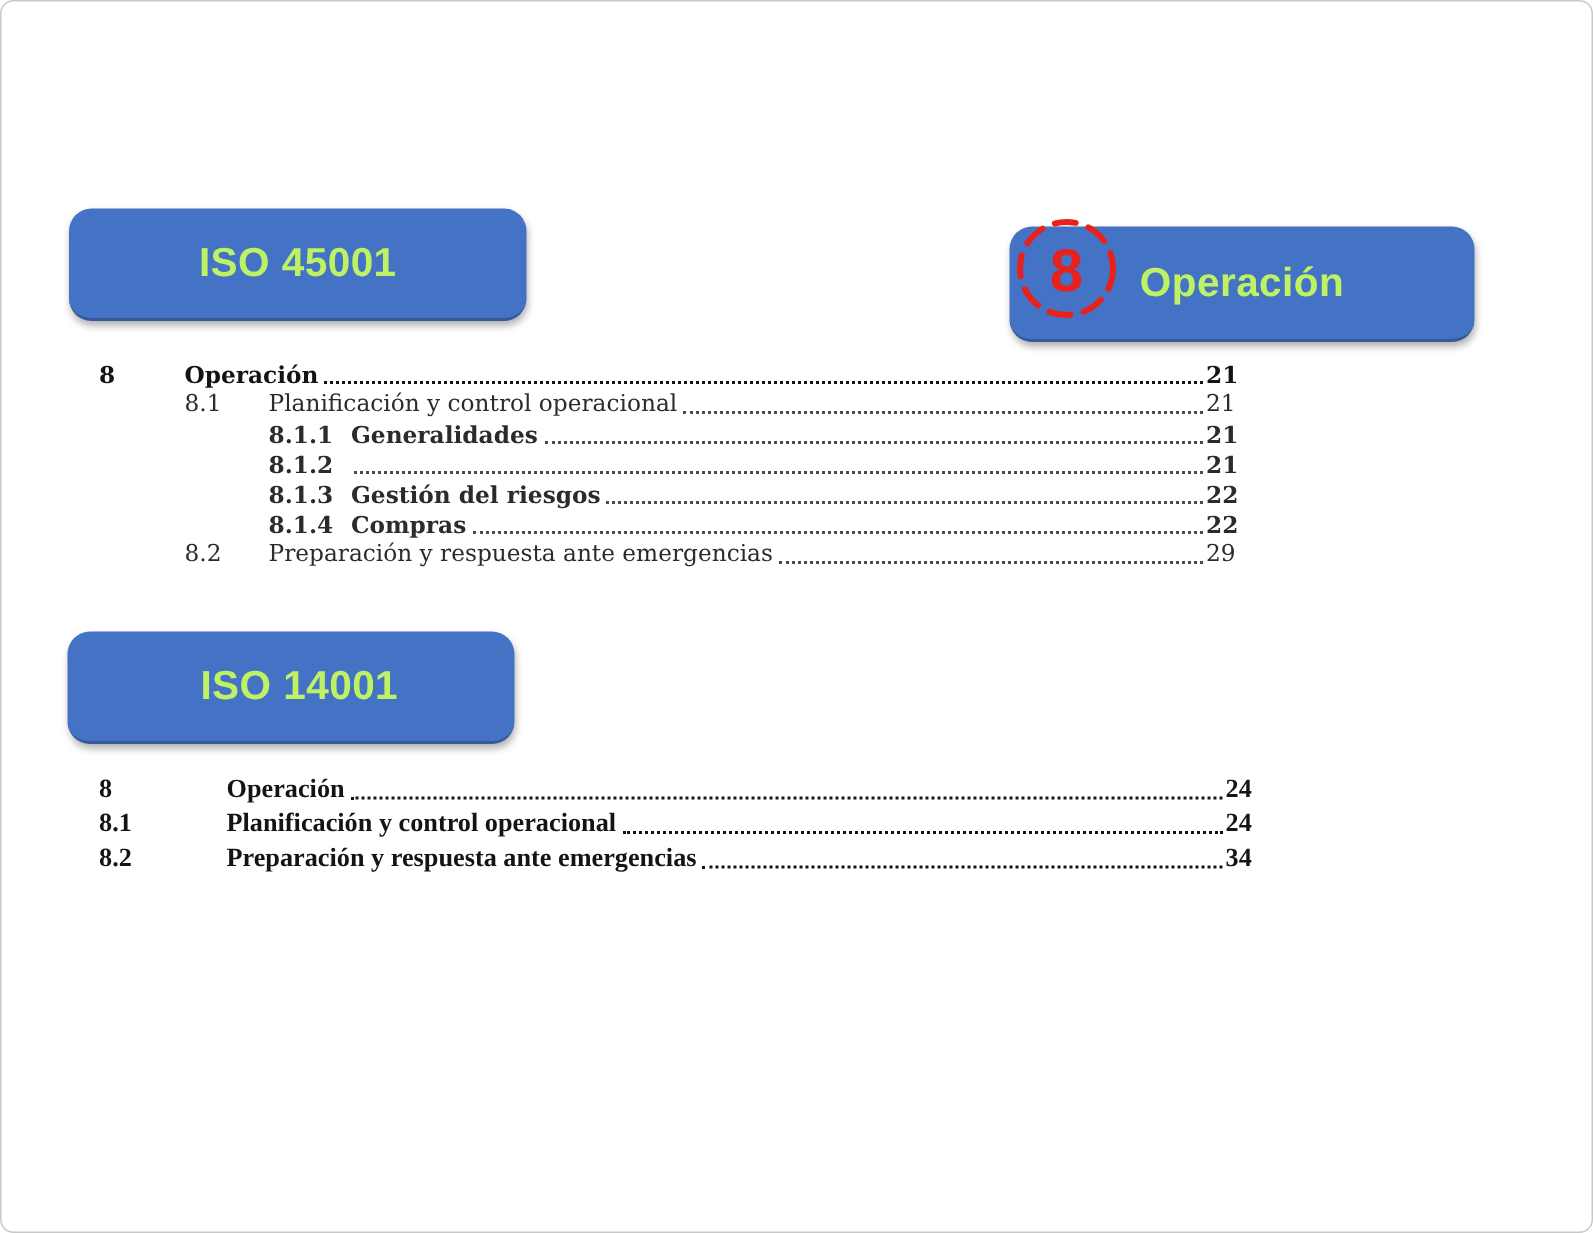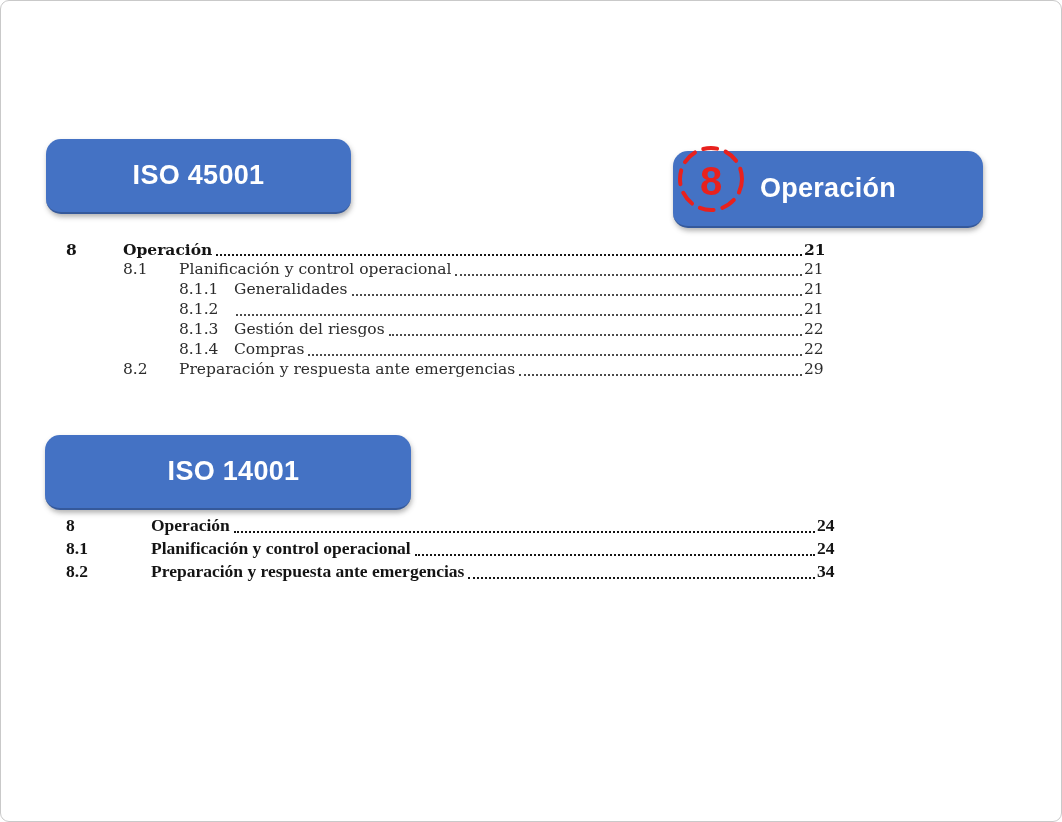--- a/index.html
+++ b/index.html
@@ -17,30 +17,30 @@
     background: #ffffff;
     overflow: hidden;
   }
 
   
   .badge {
     position: absolute;
     background: #4472C4;
     border-radius: 15px;
     display: flex; align-items: center; justify-content: center;
-    color: #ffffff;
+    color: #bef264;
     font-weight: bold;
     font-size: 27px;
     letter-spacing: 0.3px;
     box-shadow: 1px 3px 5px rgba(90,90,90,0.45);
     border-bottom: 2px solid #35599b;
     box-sizing: border-box;
   }
   .badge-iso45001 { left: 45px;  top: 138px; width: 305px; height: 75px; }
-  .badge-iso14001 { left: 44px;  top: 434px; width: 366px; height: 75px; padding-left: 11px; }
+  .badge-iso14001 { left: 44px;  top: 420px; width: 298px; height: 75px; padding-left: 11px; }
   .badge-operacion{ left: 672px; top: 150px; width: 310px; height: 77px; }
 
   
   .chapter-circle {
     position: absolute; left: 673px; top: 141px;
     width: 74px; height: 74px;
   }
   .chapter-circle svg { display: block; }
   .chapter-number {
     position: absolute; left: 673px; top: 152px;
@@ -74,21 +74,21 @@
     border-bottom: 2px dotted #4a4a4a;
     align-self: flex-end;
     margin: 0 2px 4px 2px;
     height: 0;
   }
   .toc-row .pagenum { flex: 0 0 auto; min-width: 22px; text-align: left; }
 
   .toc1 .lvl0 .num { width: 57px; }
   .toc1 .lvl1 { padding-left: 57px; }
   .toc1 .lvl1 .num { width: 56px; }
-  .toc1 .lvl2 { padding-left: 113px; }
+  .toc1 .lvl2 { padding-left: 113px; font-weight: bold; }
   .toc1 .lvl2 .num { width: 55px; }
 
   .toc2 .num { width: 85px; }
   .toc2 .leader { border-bottom-color: #101010; margin-bottom: 5px; }
 
   .toc-row.bold { font-weight: bold; color: #141414; }
   .toc-row.bold .leader { border-bottom-color: #141414; }
 </style>
 </head>
 <body>

